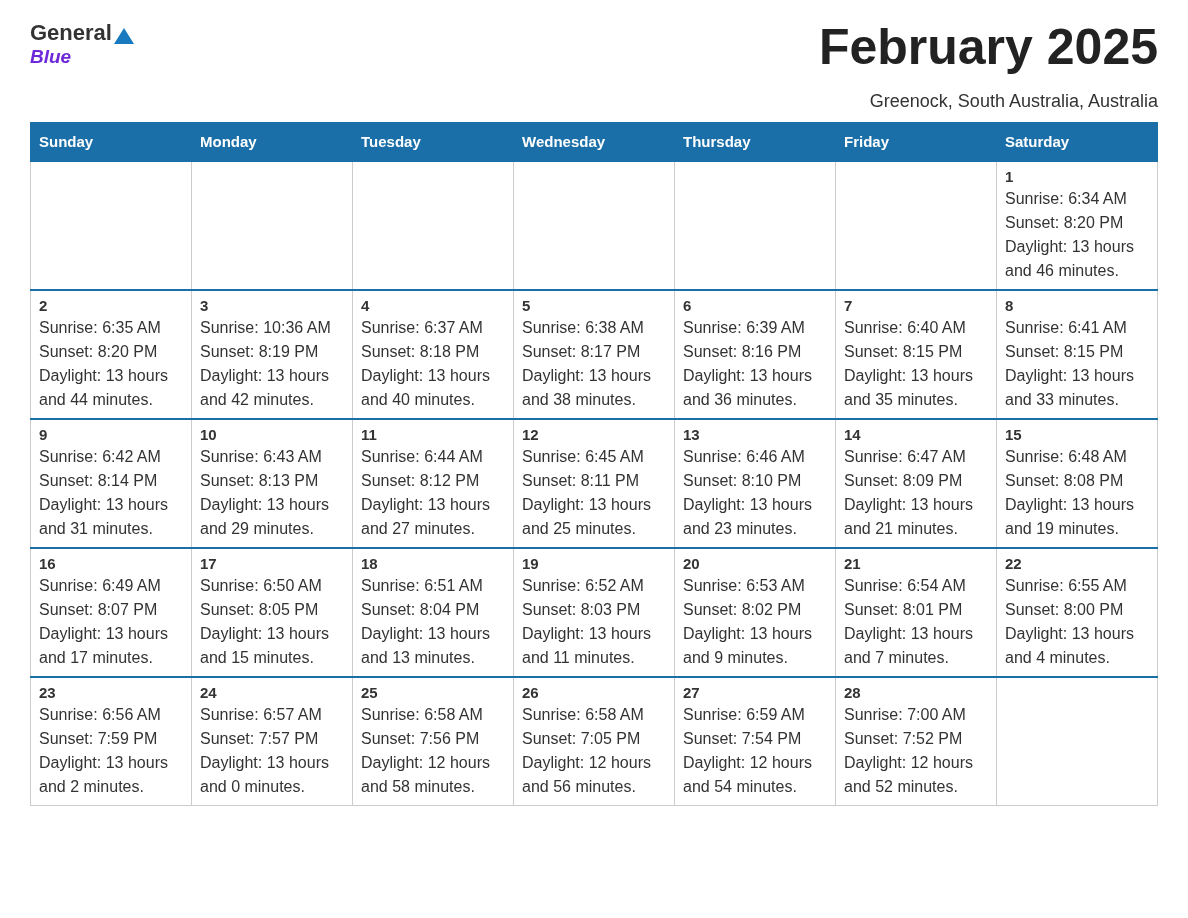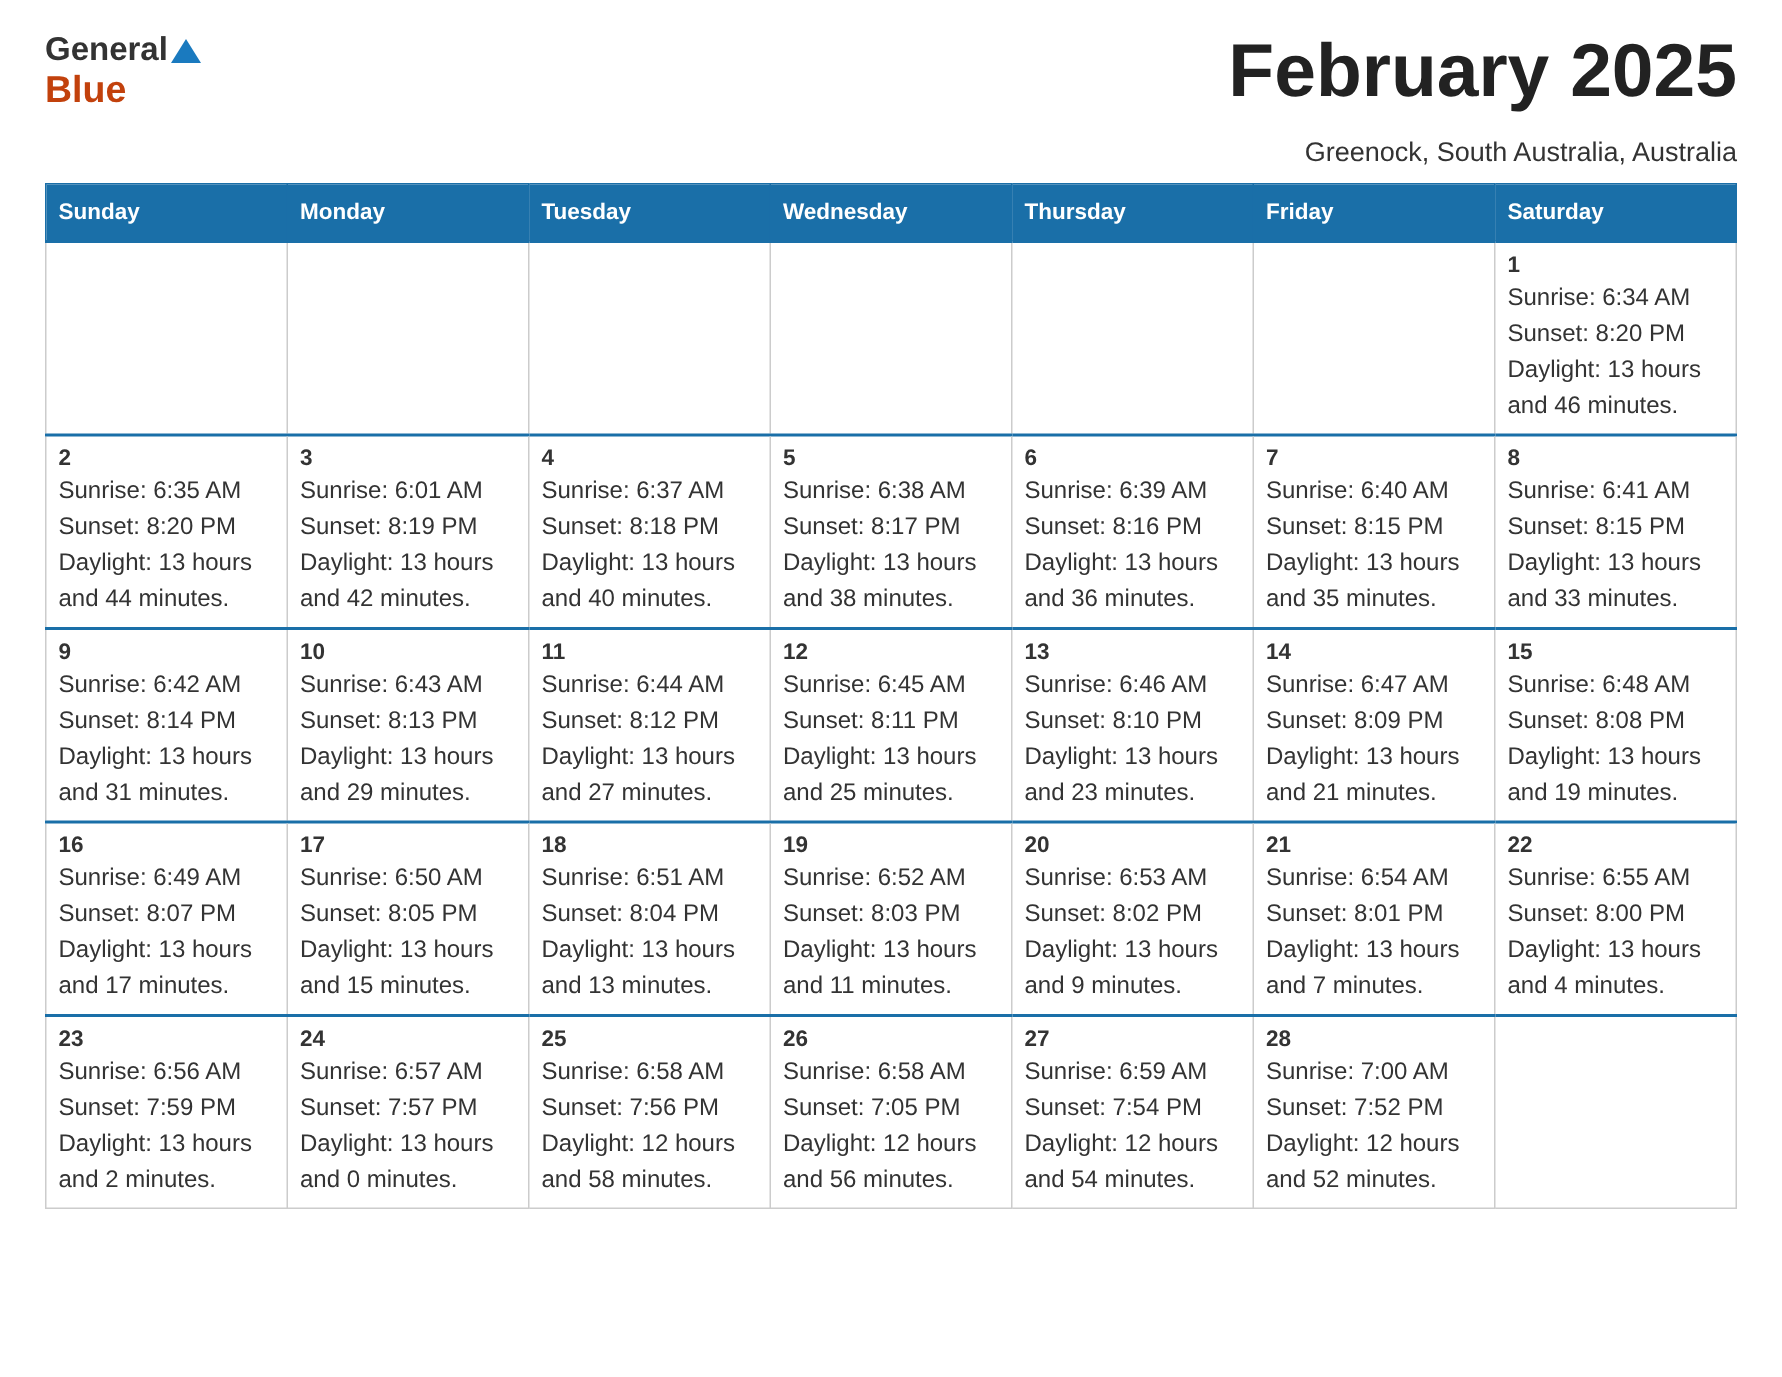--- a/index.html
+++ b/index.html
@@ -15,32 +15,33 @@
       justify-content: space-between;
       align-items: flex-start;
       margin-bottom: 10px;
     }
     .logo-text-general {
       font-size: 22px;
       font-weight: bold;
       color: #333;
     }
     .logo-text-blue {
-      font-size: 25px;
+      font-size: 19px;
       font-weight: bold;
-      color: #c2410c;
+      color: #6d28d9;
+      font-style: italic;
     }
     .logo-wrapper {
       display: flex;
       flex-direction: column;
       align-items: flex-start;
     }
     .logo-top-row {
       display: flex;
-      align-items: center;
+      align-items: flex-end;
     }
     .title-block {
       text-align: right;
     }
     .title-block h1 {
       font-size: 50px;
       font-weight: 900;
       color: #222;
       line-height: 1.1;
     }
@@ -143,21 +144,21 @@
       </tr>
       <tr>
         <td>
           <span class="day-number">2</span>
           <div class="day-info">Sunrise: 6:35 AM
 Sunset: 8:20 PM
 Daylight: 13 hours and 44 minutes.</div>
         </td>
         <td>
           <span class="day-number">3</span>
-          <div class="day-info">Sunrise: 6:01 AM
+          <div class="day-info">Sunrise: 10:36 AM
 Sunset: 8:19 PM
 Daylight: 13 hours and 42 minutes.</div>
         </td>
         <td>
           <span class="day-number">4</span>
           <div class="day-info">Sunrise: 6:37 AM
 Sunset: 8:18 PM
 Daylight: 13 hours and 40 minutes.</div>
         </td>
         <td>

